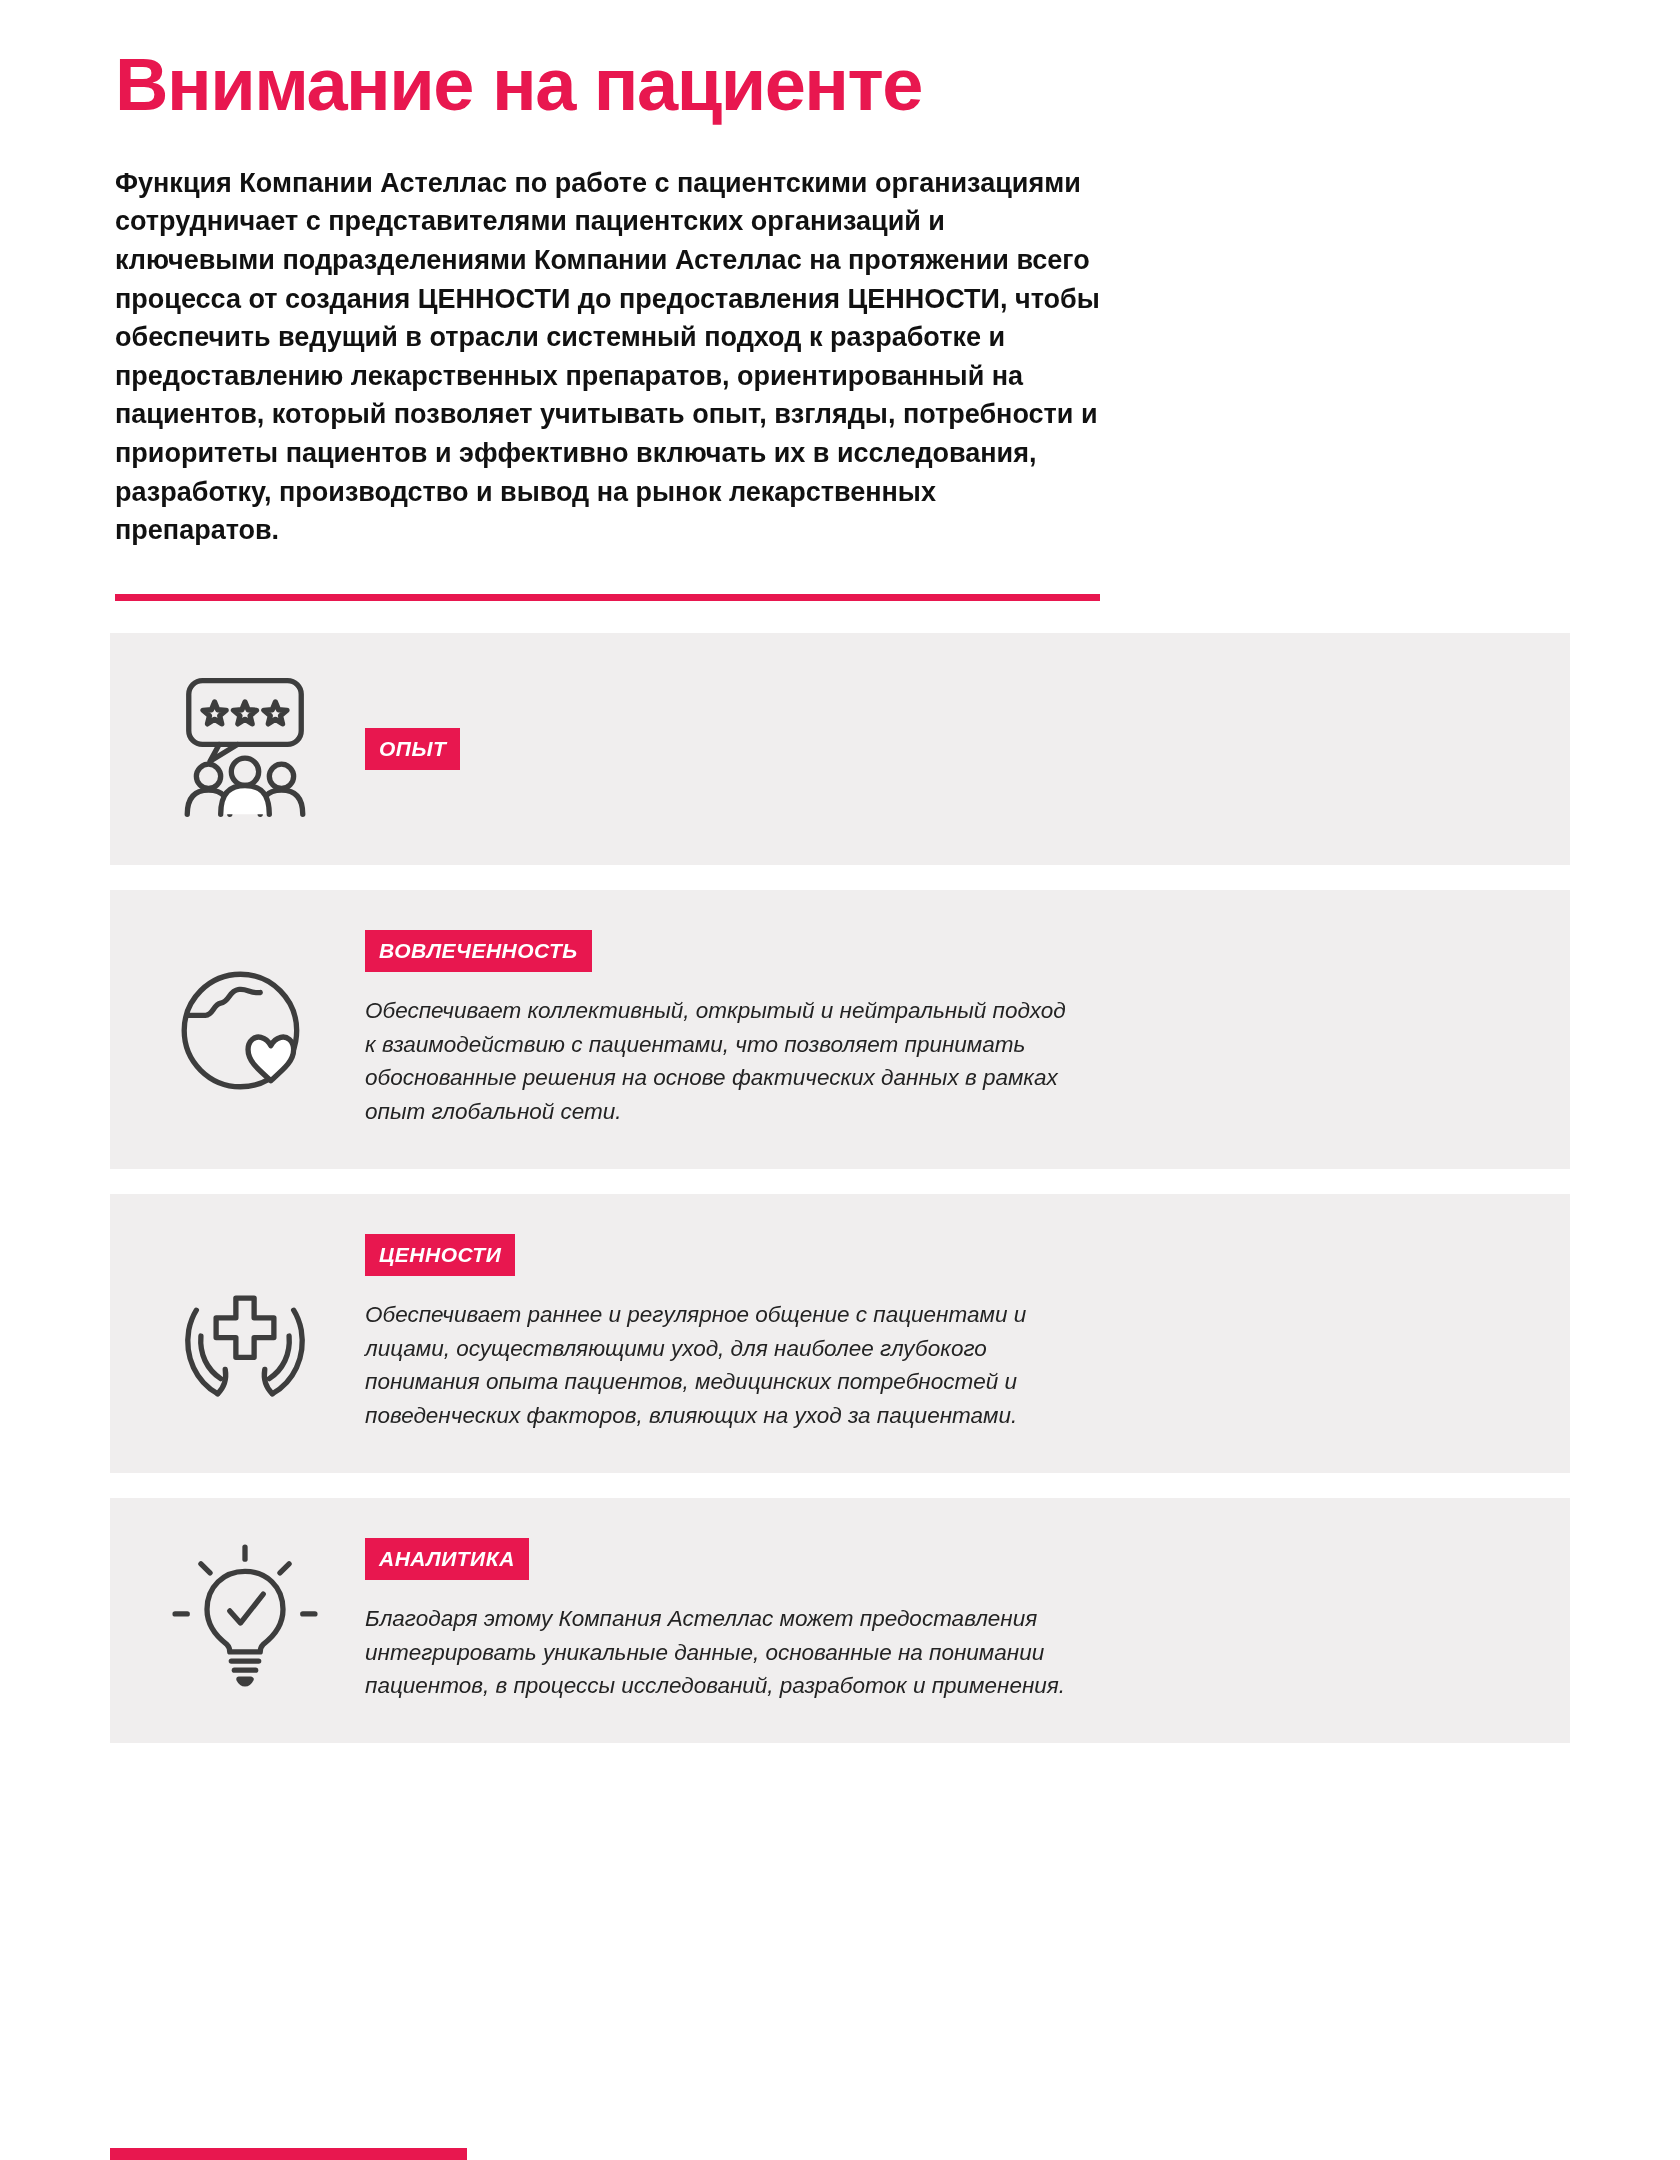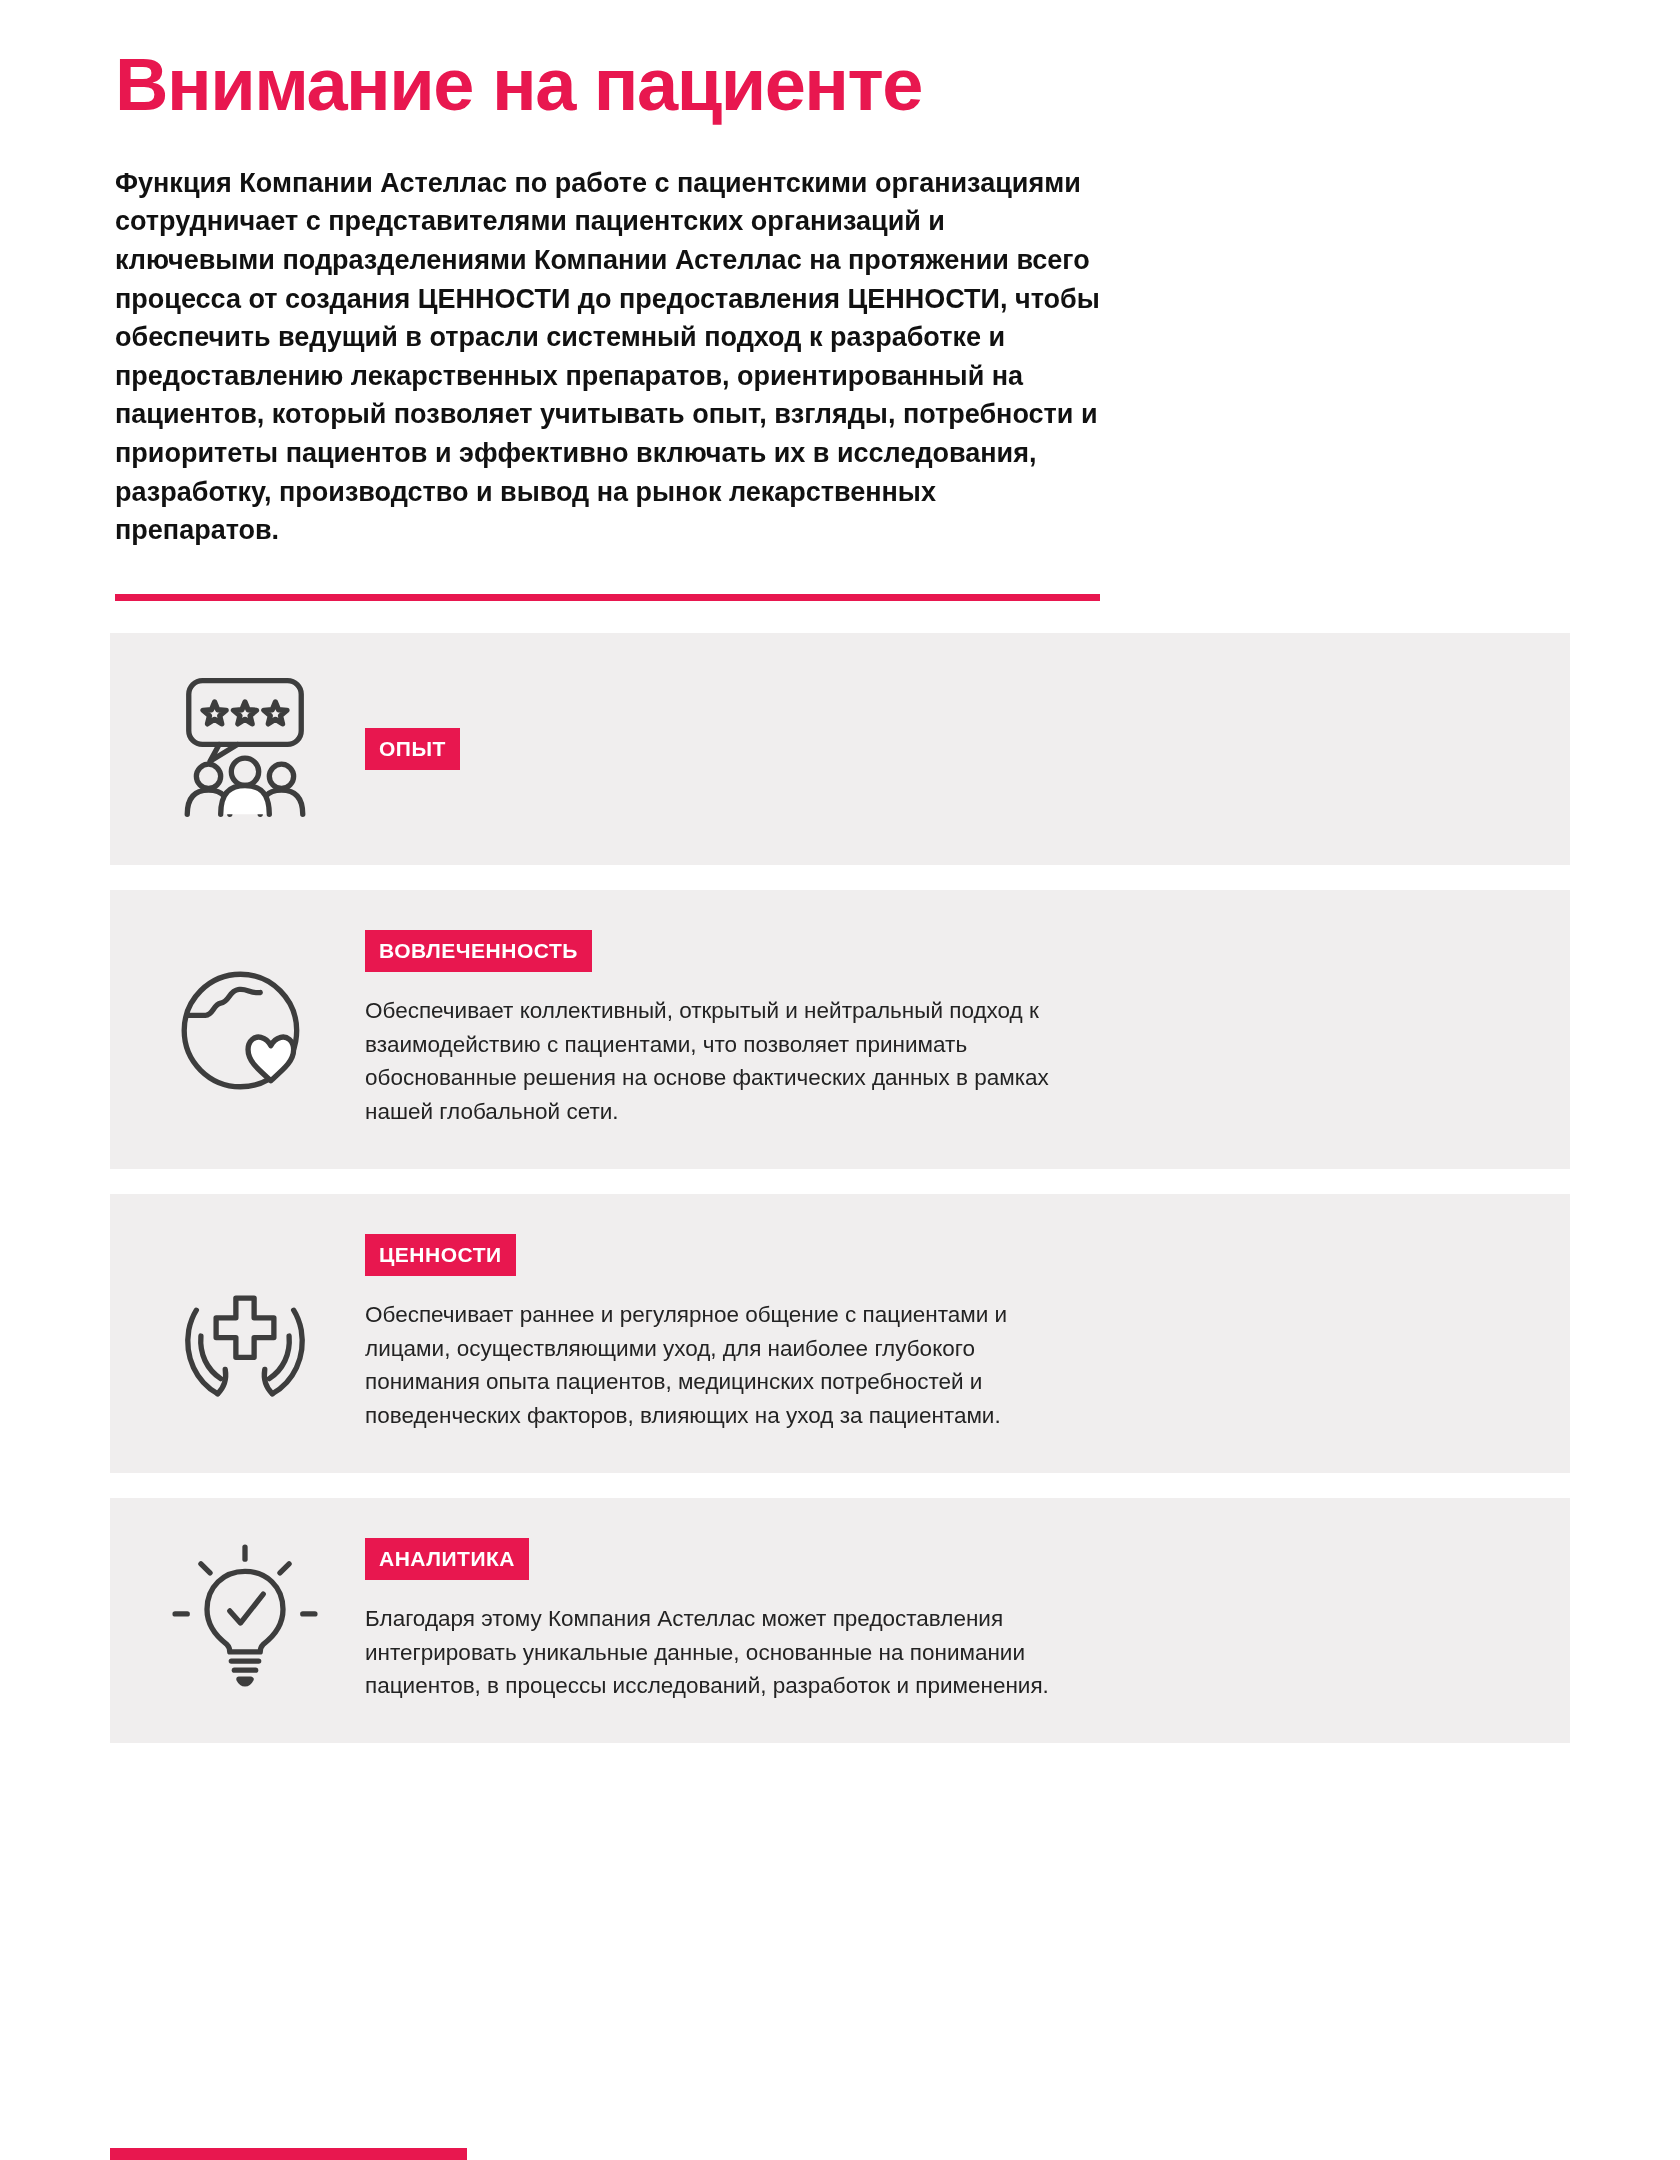--- a/index.html
+++ b/index.html
@@ -75,20 +75,21 @@
   }
   .icon path,.icon circle,.icon line,.icon polyline,.icon polygon,.icon rect,.icon use{
     stroke:var(--icon-stroke);
     stroke-width:3.5;
     stroke-linecap:round;
     stroke-linejoin:round;
   }
   .sec-content{
     margin-left:25px;
     max-width:705px;
+    font-style:italic;
   }
   .badge{
     display:inline-block;
     background:var(--accent);
     color:#ffffff;
     font-size:21px;
     font-weight:700;
     letter-spacing:0.5px;
     padding:9px 14px;
   }
@@ -149,21 +150,21 @@
       <div class="section">
         <div class="icon-wrap">
           <svg class="icon" viewBox="0 0 100 100" fill="none" xmlns="http://www.w3.org/2000/svg">
             <circle cx="47" cy="51" r="37" fill="none"></circle>
             <path d="M 12 41 L 24 41 C 29 41 29 34 34 33 C 40 32 39 25 46 24 C 51 23 54 27 60 26" fill="none"></path>
             <path d="M 67 84 C 58 76 52 71 52 63.5 C 52 57.5 56.5 54.5 60.5 55.5 C 63.5 56.3 66 58.8 67 61 C 68 58.8 70.5 56.3 73.5 55.5 C 77.5 54.5 82 57.5 82 63.5 C 82 71 76 76 67 84 Z" fill="#ffffff"></path>
           </svg>
         </div>
         <div class="sec-content">
           <span class="badge">ВОВЛЕЧЕННОСТЬ</span>
-          <div class="sec-text">Обеспечивает коллективный, открытый и нейтральный подход к взаимодействию с пациентами, что позволяет принимать обоснованные решения на основе фактических данных в рамках нашей глобальной сети.</div>
+          <div class="sec-text">Обеспечивает коллективный, открытый и нейтральный подход к взаимодействию с пациентами, что позволяет принимать обоснованные решения на основе фактических данных в рамках опыт глобальной сети.</div>
         </div>
       </div>
 
       <div class="section">
         <div class="icon-wrap">
           <svg class="icon" viewBox="0 0 100 100" fill="none" xmlns="http://www.w3.org/2000/svg">
             <path d="M 44 27 H 56 V 40 H 69 V 53 H 56 V 66 H 44 V 53 H 31 V 40 H 44 Z" fill="none"></path>
             <path d="M 32 90 C 18 82 10 66 13 48 C 14 43 15.5 39 18 35" fill="none"></path>
             <path d="M 34 80 C 25 74 20 64 21 52" fill="none"></path>
             <path d="M 32 90 C 36 86 38 80 37 74" fill="none"></path>

